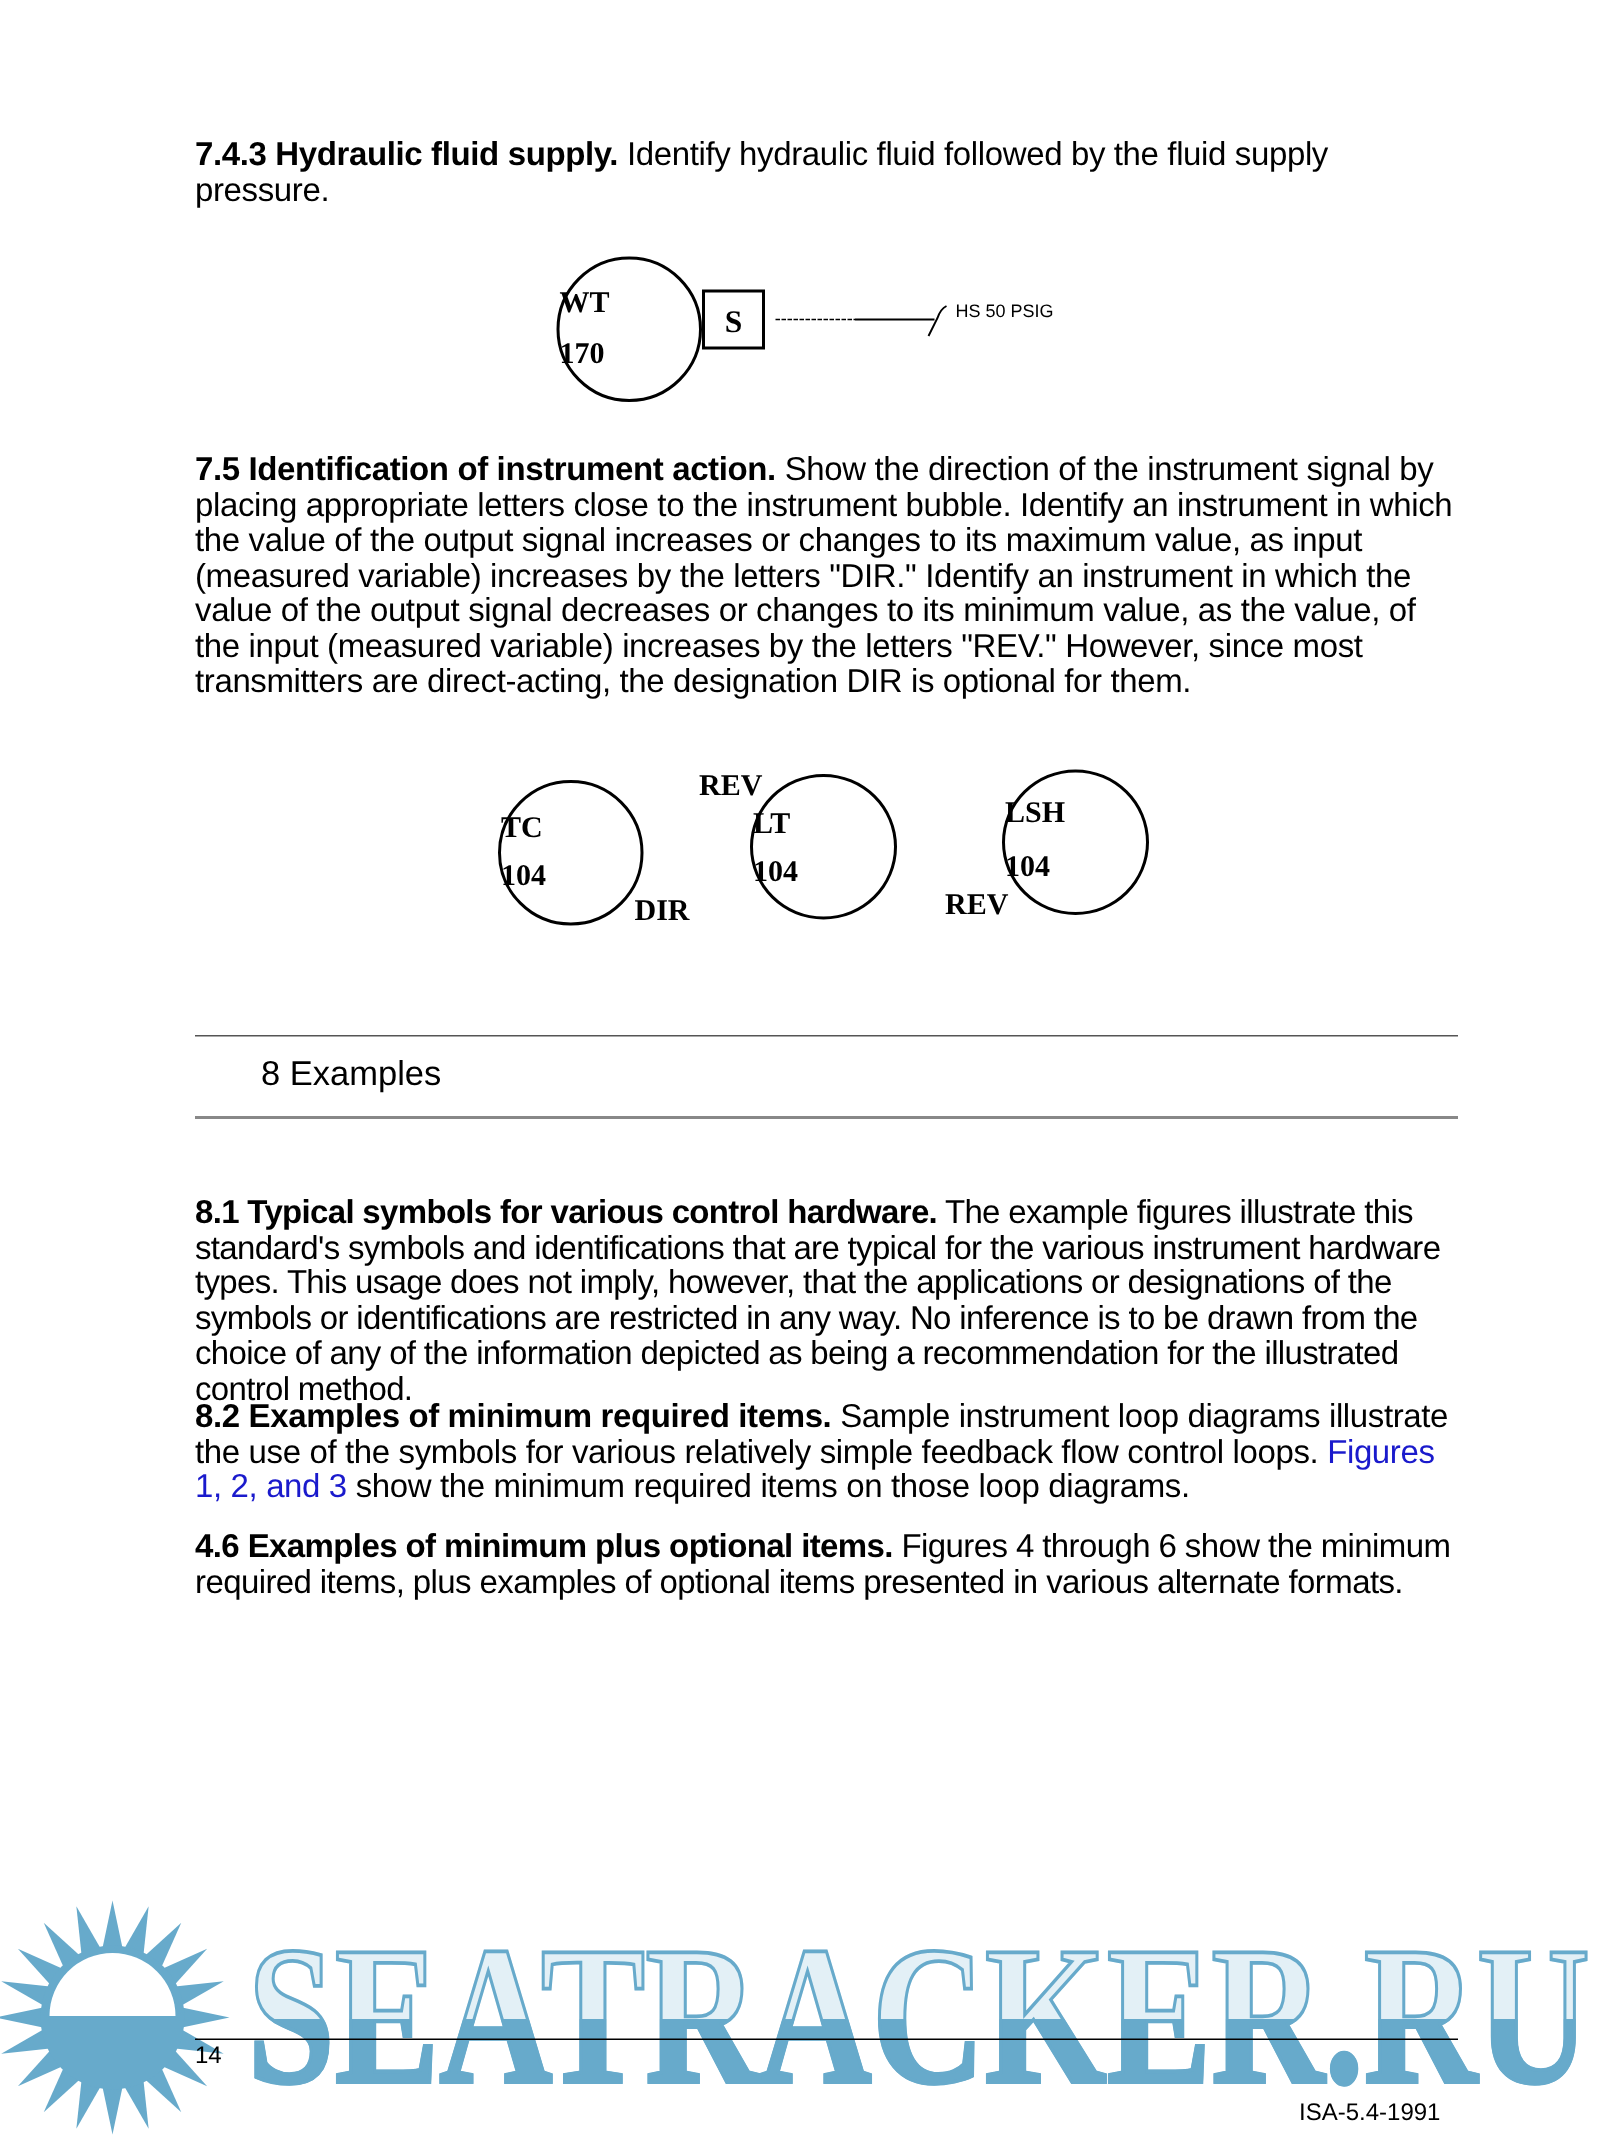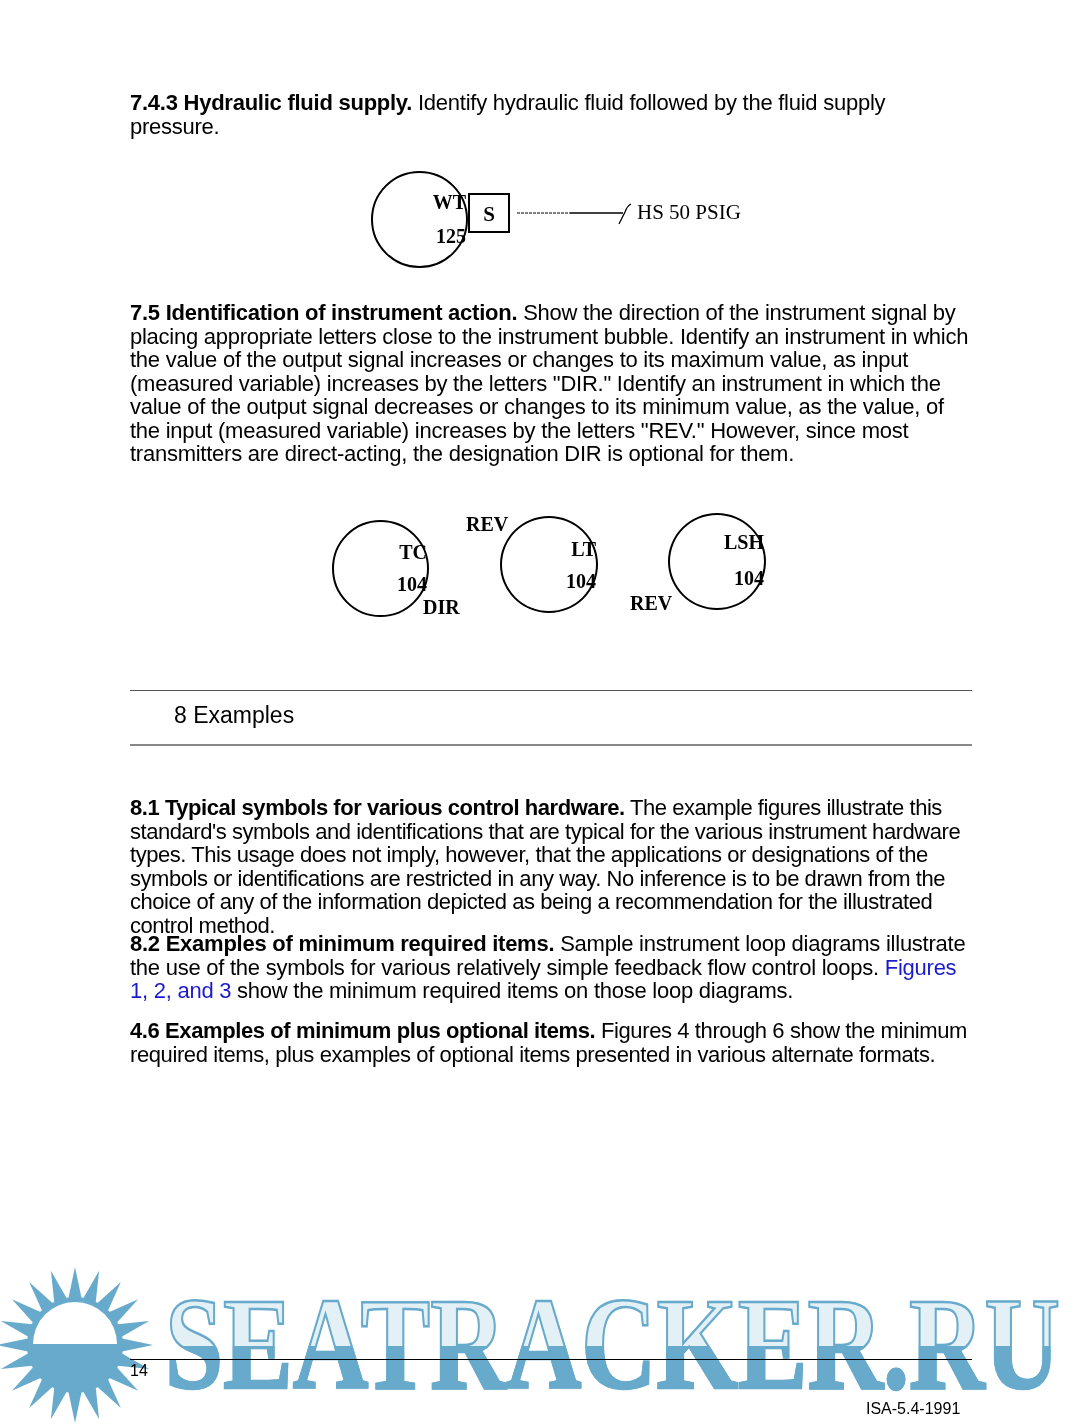--- a/index.html
+++ b/index.html
@@ -3,47 +3,47 @@
 <meta charset="utf-8">
 <style>
   html, body { margin:0; padding:0; background:#ffffff; }
   body { width:1080px; height:1425px; position:relative; overflow:hidden;
          font-family:"Liberation Sans", sans-serif; color:#000; }
   .para { position:absolute; left:130px; width:840px; font-size:22px; line-height:23.5px; letter-spacing:-0.25px; }
   .para b { font-weight:bold; }
   .link { color:#1a1acc; cursor:pointer; }
   .serif { font-family:"Liberation Serif", serif; font-weight:bold; }
   .bubble { position:absolute; border:2px solid #000; border-radius:50%; box-sizing:border-box; }
-  .bubble .tag { position:absolute; left:0; right:0; text-align:right; font-size:20px; }
+  .bubble .tag { position:absolute; left:0; right:0; text-align:left; font-size:20px; }
   .abs { position:absolute; }
   .hr { position:absolute; left:130px; width:842px; height:1px; background:#555; }
   .section-title { position:absolute; left:130px; top:702px; font-size:23px; font-weight:normal;margin-left:44px; }
   .footer-line { position:absolute; left:130px; width:842px; top:1359px; height:1px; background:#000; z-index:3; }
   .footer-text { position:absolute; top:1362px; font-size:16px; z-index:3; }
   .watermark { position:absolute; left:0; top:1260px; width:1080px; height:165px; z-index:2; pointer-events:none; }
 </style>
 </head>
 <body>
 
 <div class="para" style="top:91px;">
   <b>7.4.3  Hydraulic fluid supply.</b><span>  Identify hydraulic fluid followed by the fluid supply pressure.</span>
 </div>
 
 <div>
   <div class="bubble" style="left:371px;top:171px;width:97px;height:97px;">
     <div class="tag serif" style="top:18px;">WT</div>
-    <div class="tag serif" style="top:52px;">125</div>
+    <div class="tag serif" style="top:52px;">170</div>
   </div>
   <div class="abs serif" style="left:468px;top:193px;width:42px;height:40px;border:2px solid #000;box-sizing:border-box;text-align:center;line-height:38px;font-size:21px;">S</div>
   <svg class="abs" style="left:515px;top:198px;" width="120" height="32">
     <line x1="2" y1="15" x2="55" y2="15" stroke="#000" stroke-width="1" stroke-dasharray="3,1"></line>
     <line x1="55" y1="15" x2="108" y2="15" stroke="#000" stroke-width="1.3"></line>
     <path d="M104 26 Q108 18 110 14 Q112 8 116 6" stroke="#000" stroke-width="1.3" fill="none"></path>
   </svg>
-  <div class="abs" style="left:637px;top:200px;font-family:Liberation Serif, serif;font-size:21px;">HS 50 PSIG</div>
+  <div class="abs" style="left:637px;top:200px;font-family:Liberation Sans, sans-serif;font-size:12px;">HS 50 PSIG</div>
 </div>
 
 <div class="para" style="top:301px;">
   <b>7.5  Identification of instrument action.</b><span> Show the direction of the instrument signal by placing appropriate letters close to the instrument bubble.  Identify an instrument in which the value of the output signal increases or changes to its maximum value, as input (measured variable) increases by the letters "DIR." Identify an instrument in which the value of the output signal decreases or changes to its minimum value, as the value, of the input (measured variable) increases by the letters "REV."  However, since most transmitters are direct-acting, the designation DIR is optional for them.</span>
 </div>
 
 <div>
   <div class="bubble" style="left:332px;top:520px;width:97px;height:97px;">
     <div class="tag serif" style="top:19px;">TC</div>
     <div class="tag serif" style="top:51px;">104</div>

